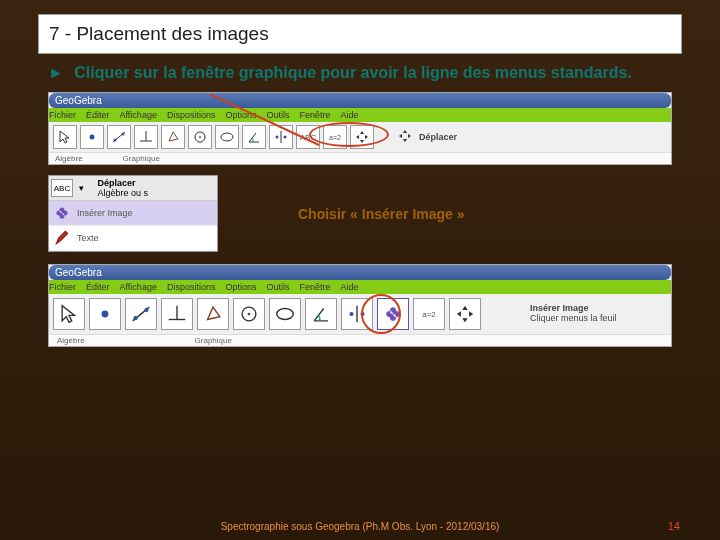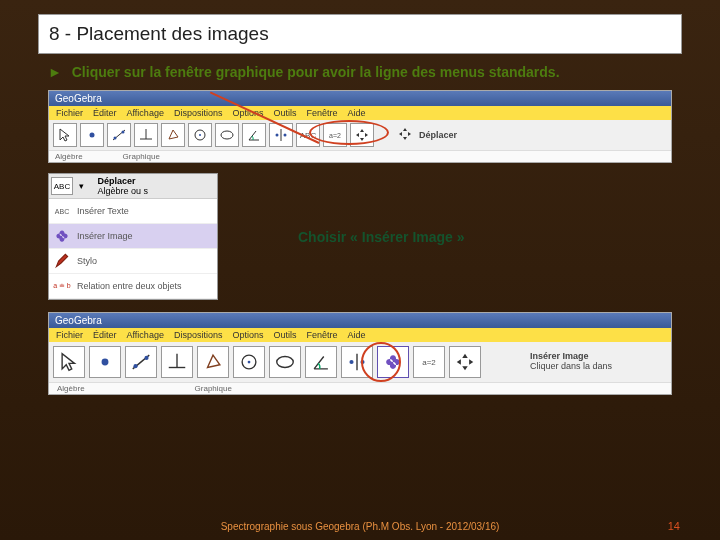--- a/index.html
+++ b/index.html
@@ -13,42 +13,43 @@
   }
   .slide-title {
     background: #fff;
     border: 1px solid #999;
     padding: 8px 10px;
     margin: 14px 38px 10px 38px;
     font-size: 19px;
     color: #222;
   }
   .instruction {
-    color: #4d7c0f;
-    font-size: 14px;
+    color: #0f766e;
+    font-size: 16px;
     font-weight: bold;
     margin: 8px 38px 10px 48px;
   }
   .instruction .arrow { margin-right: 6px; }
   .screenshot1 {
     background: #fff;
     border: 1px solid #aaa;
     margin: 0 48px 10px 48px;
     font-size: 9px;
     color: #555;
   }
   .titlebar {
     background: linear-gradient(to bottom, #5a7ab8, #3a5a98);
     color: #fff;
     padding: 2px 6px;
     font-size: 10px;
+    border-radius: 6px;
   }
   .menubar {
-    background: #fde047;
-    padding: 2px 7px;
+    background: #84cc16;
+    padding: 2px 0;
     font-size: 9px;
     color: #333;
     display: flex;
     gap: 10px;
   }
   .toolbar1 {
     background: #f0f0f0;
     padding: 3px 4px;
     display: flex;
     align-items: center;
@@ -128,21 +129,21 @@
     display: flex;
     align-items: center;
     gap: 6px;
     padding: 3px 4px;
     border-bottom: 1px solid #eee;
     color: #555;
   }
   .dd-item .ico { width: 18px; height: 18px; display:flex; align-items:center; justify-content:center; }
   .dd-item.highlighted { background: #d8d0f0; }
   .choisir {
-    color: #14532d;
+    color: #a16207;
     font-size: 14px;
     font-weight: bold;
   }
   .screenshot3 {
     background: #fff;
     border: 1px solid #aaa;
     margin: 12px 48px 0 48px;
     font-size: 9px;
     color: #555;
   }
@@ -198,21 +199,21 @@
     bottom: 8px;
     color: #d85020;
     font-size: 11px;
     margin-top: 12px;
   }
   
 </style>
 </head>
 <body>
 
-<div class="slide-title">8 - Placement des images</div>
+<div class="slide-title">7 - Placement des images</div>
 
 <div class="instruction">
   <span class="arrow">►</span>
   <span>Cliquer sur la fenêtre graphique pour avoir la ligne des menus standards.</span>
 </div>
 
 <div class="screenshot1">
   <div class="titlebar">
     <span>GeoGebra</span>
   </div>
@@ -305,44 +306,36 @@
 
 <div class="mid-row">
   <div class="dropdown-panel">
     <div class="dd-top">
       <div class="tool-btn small">ABC</div>
       <span>▾</span>
       <span style="margin-left:8px;">
         <div style="font-weight:bold;">Déplacer</div>
         <div>Algèbre ou s</div>
       </span>
-    </div>
-    <div class="dd-item">
-      <span class="ico" style="font-size:7px;">ABC</span>
-      <span>Insérer Texte</span>
     </div>
     <div class="dd-item highlighted">
       <span class="ico">
           <svg viewBox="0 0 16 16">
             <path d="M8 3 C5 3 5 8 8 8 C11 8 11 3 8 3 M3 8 C3 5 8 5 8 8 C8 11 3 11 3 8 M13 8 C13 5 8 5 8 8 C8 11 13 11 13 8 M8 13 C5 13 5 8 8 8 C11 8 11 13 8 13" fill="#7050c0"></path>
           </svg>
         </span>
       <span>Insérer Image</span>
     </div>
     <div class="dd-item">
       <span class="ico">
           <svg viewBox="0 0 16 16">
             <path d="M3 13 L5 8 L11 2 L13 4 L7 10 Z" fill="#c03020" stroke="#802010"></path>
           </svg>
         </span>
-      <span>Stylo</span>
-    </div>
-    <div class="dd-item">
-      <span class="ico" style="font-size:7px;color:#c03020;">a ≐ b</span>
-      <span>Relation entre deux objets</span>
+      <span>Texte</span>
     </div>
   </div>
   <div class="choisir">Choisir « Insérer Image »</div>
 </div>
 
 <div class="screenshot3">
   <div class="titlebar">
     <span>GeoGebra</span>
   </div>
   <div class="menubar">
@@ -414,21 +407,21 @@
         </svg>
       </div>
     <div class="tool-btn big" style="font-size:8px;">a=2</div>
     <div class="tool-btn big">
         <svg viewBox="0 0 16 16">
           <path d="M8 2 L6 5 L10 5 Z M8 14 L6 11 L10 11 Z M2 8 L5 6 L5 10 Z M14 8 L11 6 L11 10 Z" fill="#333"></path>
         </svg>
       </div>
     <div class="inserer-label">
       <div class="b">Insérer Image</div>
-      <div>Cliquer dans la dans</div>
+      <div>Cliquer menus la feuil</div>
     </div>
     <div class="circle-callout3"></div>
   </div>
   <div class="sub-labels3">
     <span>Algèbre</span>
     <span>Graphique</span>
   </div>
 </div>
 
 <div class="footer">

